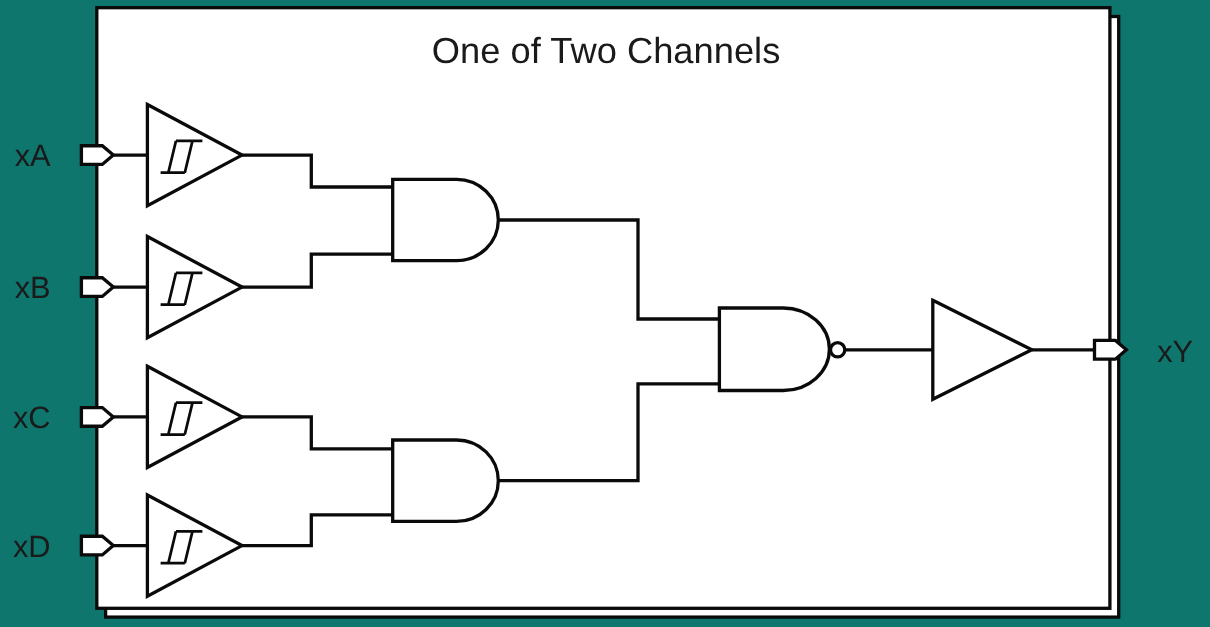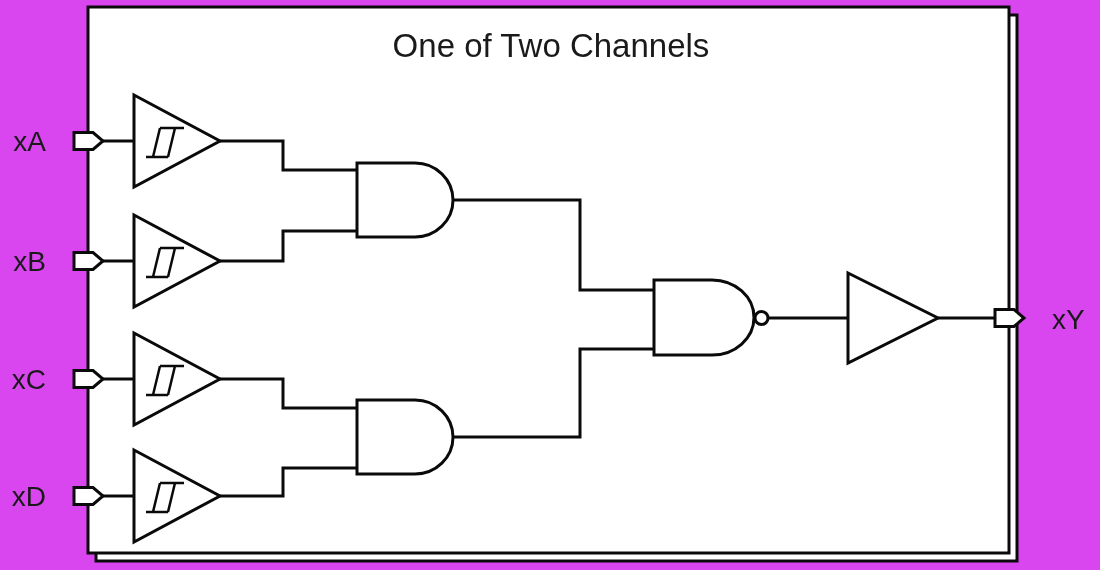--- a/index.html
+++ b/index.html
@@ -8,21 +8,21 @@
     background: #ffffff;
     width: 1100px;
     height: 570px;
     overflow: hidden;
     font-family: "Liberation Sans", sans-serif;
   }
   .stage {
     position: relative;
     width: 1100px;
     height: 570px;
-    background: #d946ef;
+    background: #0f766e;
   }
   svg { display: block; }
   .frame {
     fill: #ffffff;
     stroke: #0a0a0a;
     stroke-width: 3;
   }
   .wire {
     fill: none;
     stroke: #0a0a0a;

